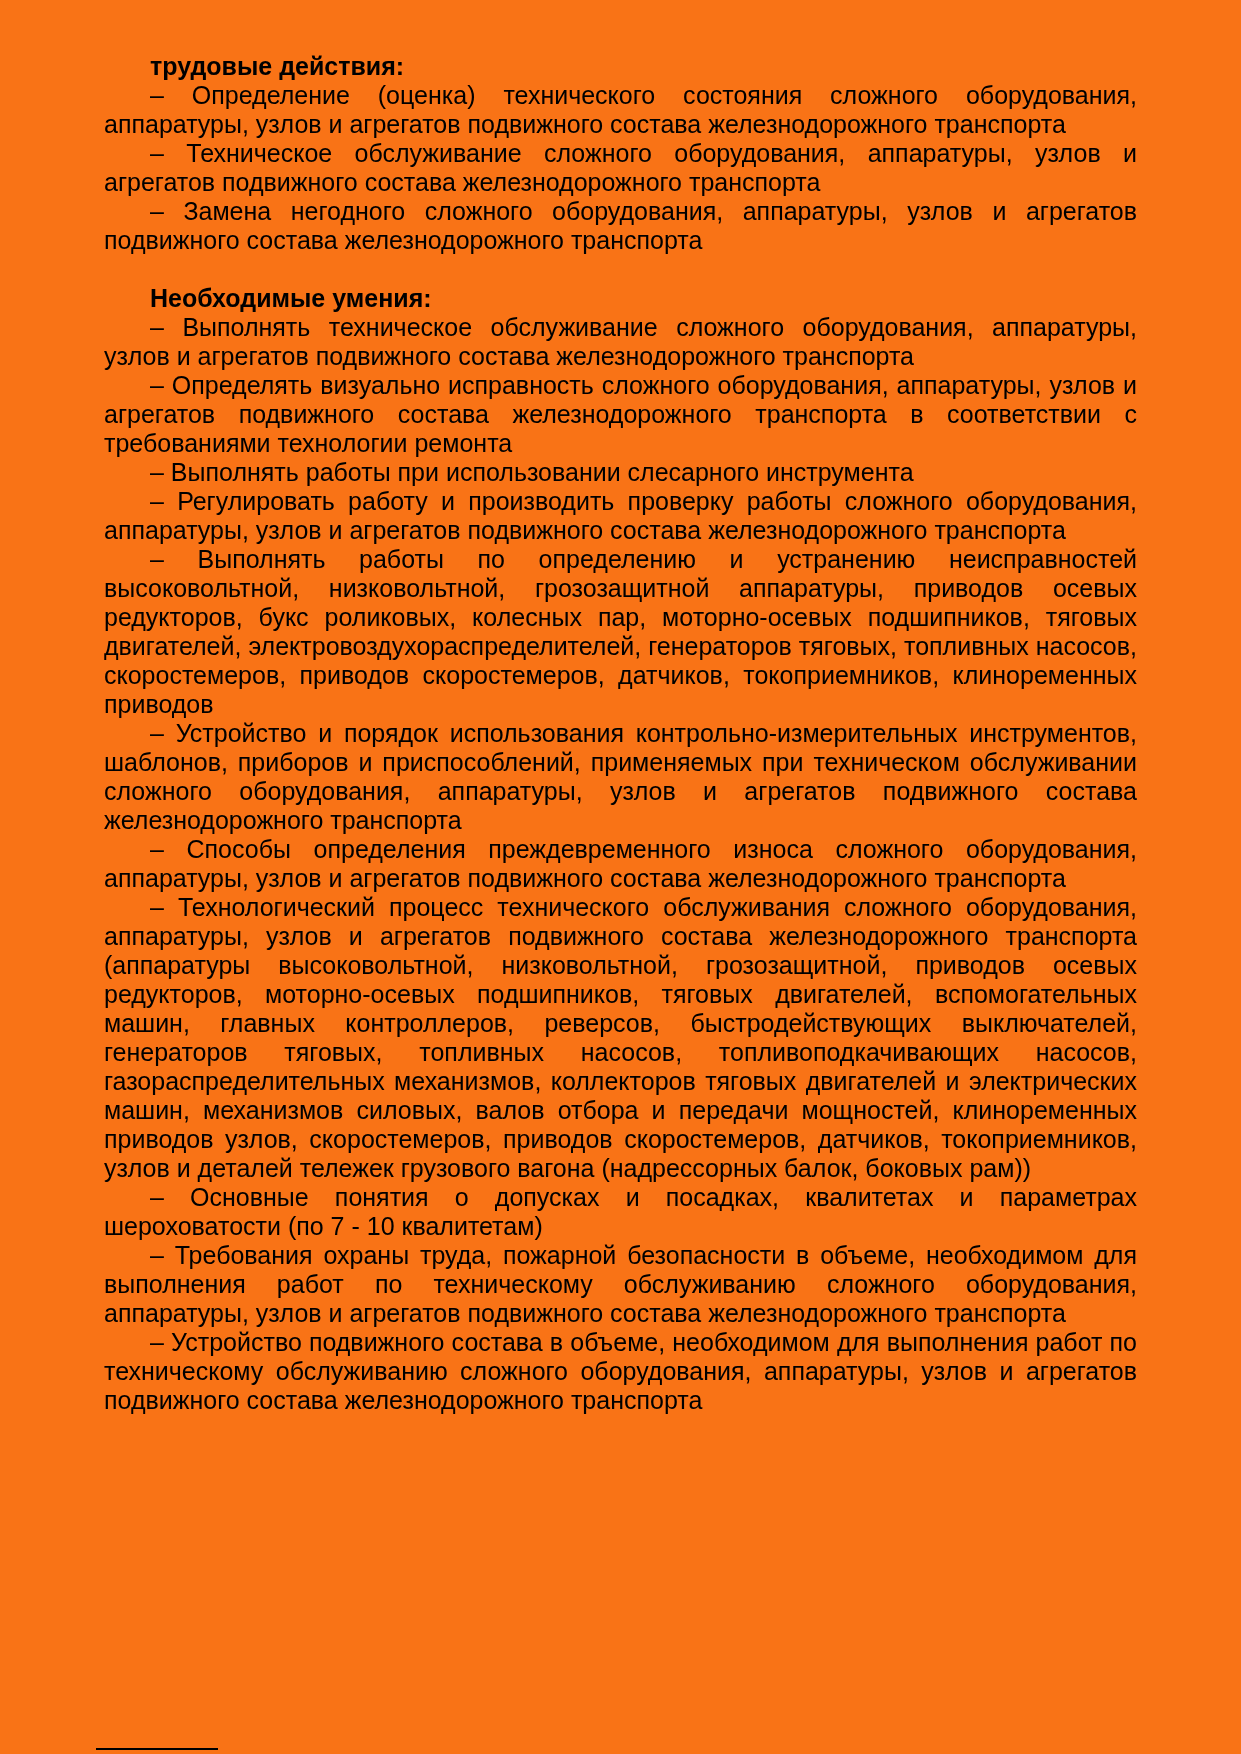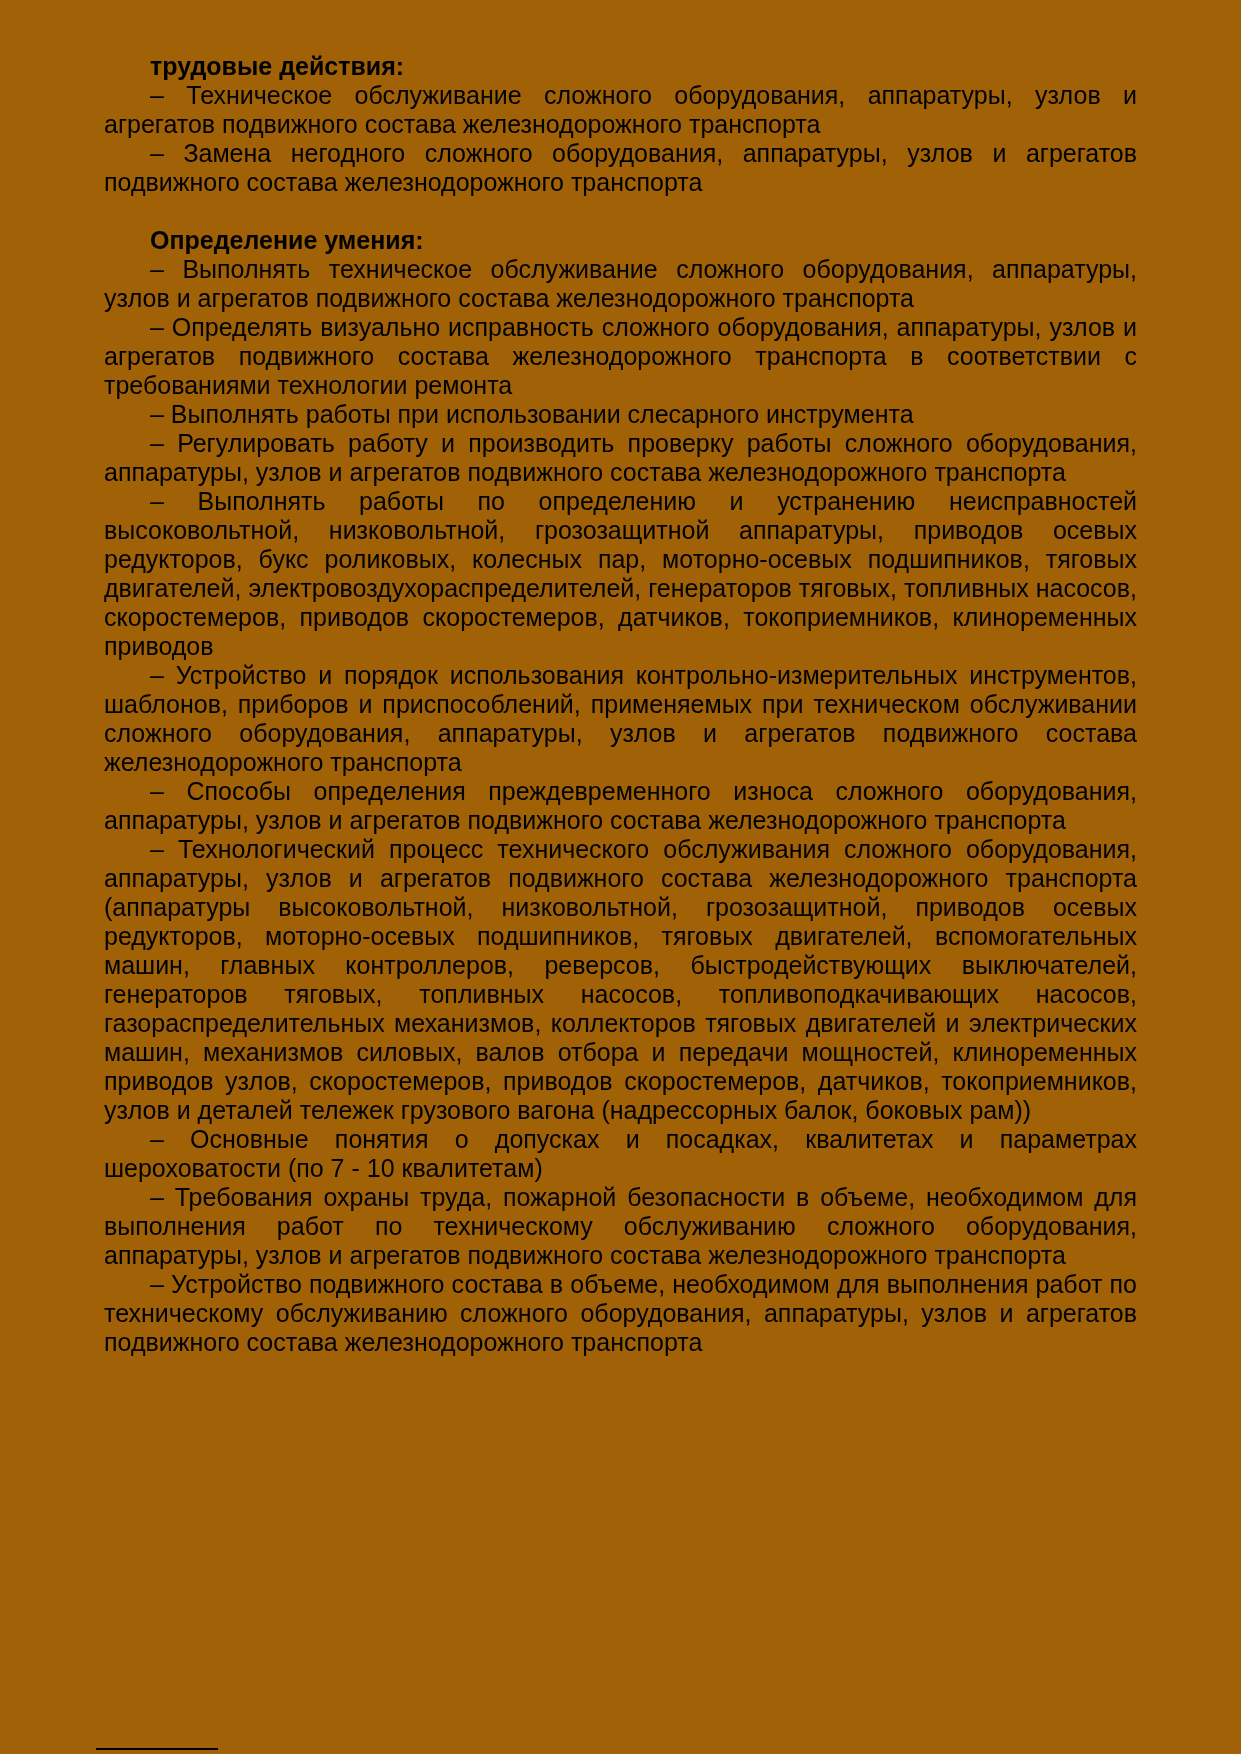--- a/index.html
+++ b/index.html
@@ -5,21 +5,21 @@
 <style>
   html, body {
     margin: 0;
     padding: 0;
     background: #ffffff;
   }
   .page {
     position: relative;
     width: 1241px;
     height: 1754px;
-    background: #a16207;
+    background: #f97316;
     overflow: hidden;
     color: #000000;
   }
   .content {
     position: absolute;
     left: 104px;
     top: 52px;
     width: 1033px;
     font-family: "Liberation Sans", "DejaVu Sans", sans-serif;
     font-size: 25px;
@@ -51,23 +51,24 @@
     height: 2px;
     background: #000000;
   }
 </style>
 </head>
 <body>
 
 <div class="page">
   <div class="content">
       <p class="heading">трудовые действия:</p>
+      <p class="para">– Определение (оценка) технического состояния сложного оборудования, аппаратуры, узлов и агрегатов подвижного состава железнодорожного транспорта</p>
       <p class="para">– Техническое обслуживание сложного оборудования, аппаратуры, узлов и агрегатов подвижного состава железнодорожного транспорта</p>
       <p class="para">– Замена негодного сложного оборудования, аппаратуры, узлов и агрегатов подвижного состава железнодорожного транспорта</p>
-      <p class="heading">Определение умения:</p>
+      <p class="heading">Необходимые умения:</p>
       <p class="para">– Выполнять техническое обслуживание сложного оборудования, аппаратуры, узлов и агрегатов подвижного состава железнодорожного транспорта</p>
       <p class="para">– Определять визуально исправность сложного оборудования, аппаратуры, узлов и агрегатов подвижного состава железнодорожного транспорта в соответствии с требованиями технологии ремонта</p>
       <p class="para">– Выполнять работы при использовании слесарного инструмента</p>
       <p class="para">– Регулировать работу и производить проверку работы сложного оборудования, аппаратуры, узлов и агрегатов подвижного состава железнодорожного транспорта</p>
       <p class="para">– Выполнять работы по определению и устранению неисправностей высоковольтной, низковольтной, грозозащитной аппаратуры, приводов осевых редукторов, букс роликовых, колесных пар, моторно-осевых подшипников, тяговых двигателей, электровоздухораспределителей, генераторов тяговых, топливных насосов, скоростемеров, приводов скоростемеров, датчиков, токоприемников, клиноременных приводов</p>
       <p class="para">– Устройство и порядок использования контрольно-измерительных инструментов, шаблонов, приборов и приспособлений, применяемых при техническом обслуживании сложного оборудования, аппаратуры, узлов и агрегатов подвижного состава железнодорожного транспорта</p>
       <p class="para">– Способы определения преждевременного износа сложного оборудования, аппаратуры, узлов и агрегатов подвижного состава железнодорожного транспорта</p>
       <p class="para">– Технологический процесс технического обслуживания сложного оборудования, аппаратуры, узлов и агрегатов подвижного состава железнодорожного транспорта (аппаратуры высоковольтной, низковольтной, грозозащитной, приводов осевых редукторов, моторно-осевых подшипников, тяговых двигателей, вспомогательных машин, главных контроллеров, реверсов, быстродействующих выключателей, генераторов тяговых, топливных насосов, топливоподкачивающих насосов, газораспределительных механизмов, коллекторов тяговых двигателей и электрических машин, механизмов силовых, валов отбора и передачи мощностей, клиноременных приводов узлов, скоростемеров, приводов скоростемеров, датчиков, токоприемников, узлов и деталей тележек грузового вагона (надрессорных балок, боковых рам))</p>
       <p class="para">– Основные понятия о допусках и посадках, квалитетах и параметрах шероховатости (по 7 - 10 квалитетам)</p>
       <p class="para">– Требования охраны труда, пожарной безопасности в объеме, необходимом для выполнения работ по техническому обслуживанию сложного оборудования, аппаратуры, узлов и агрегатов подвижного состава железнодорожного транспорта</p>

